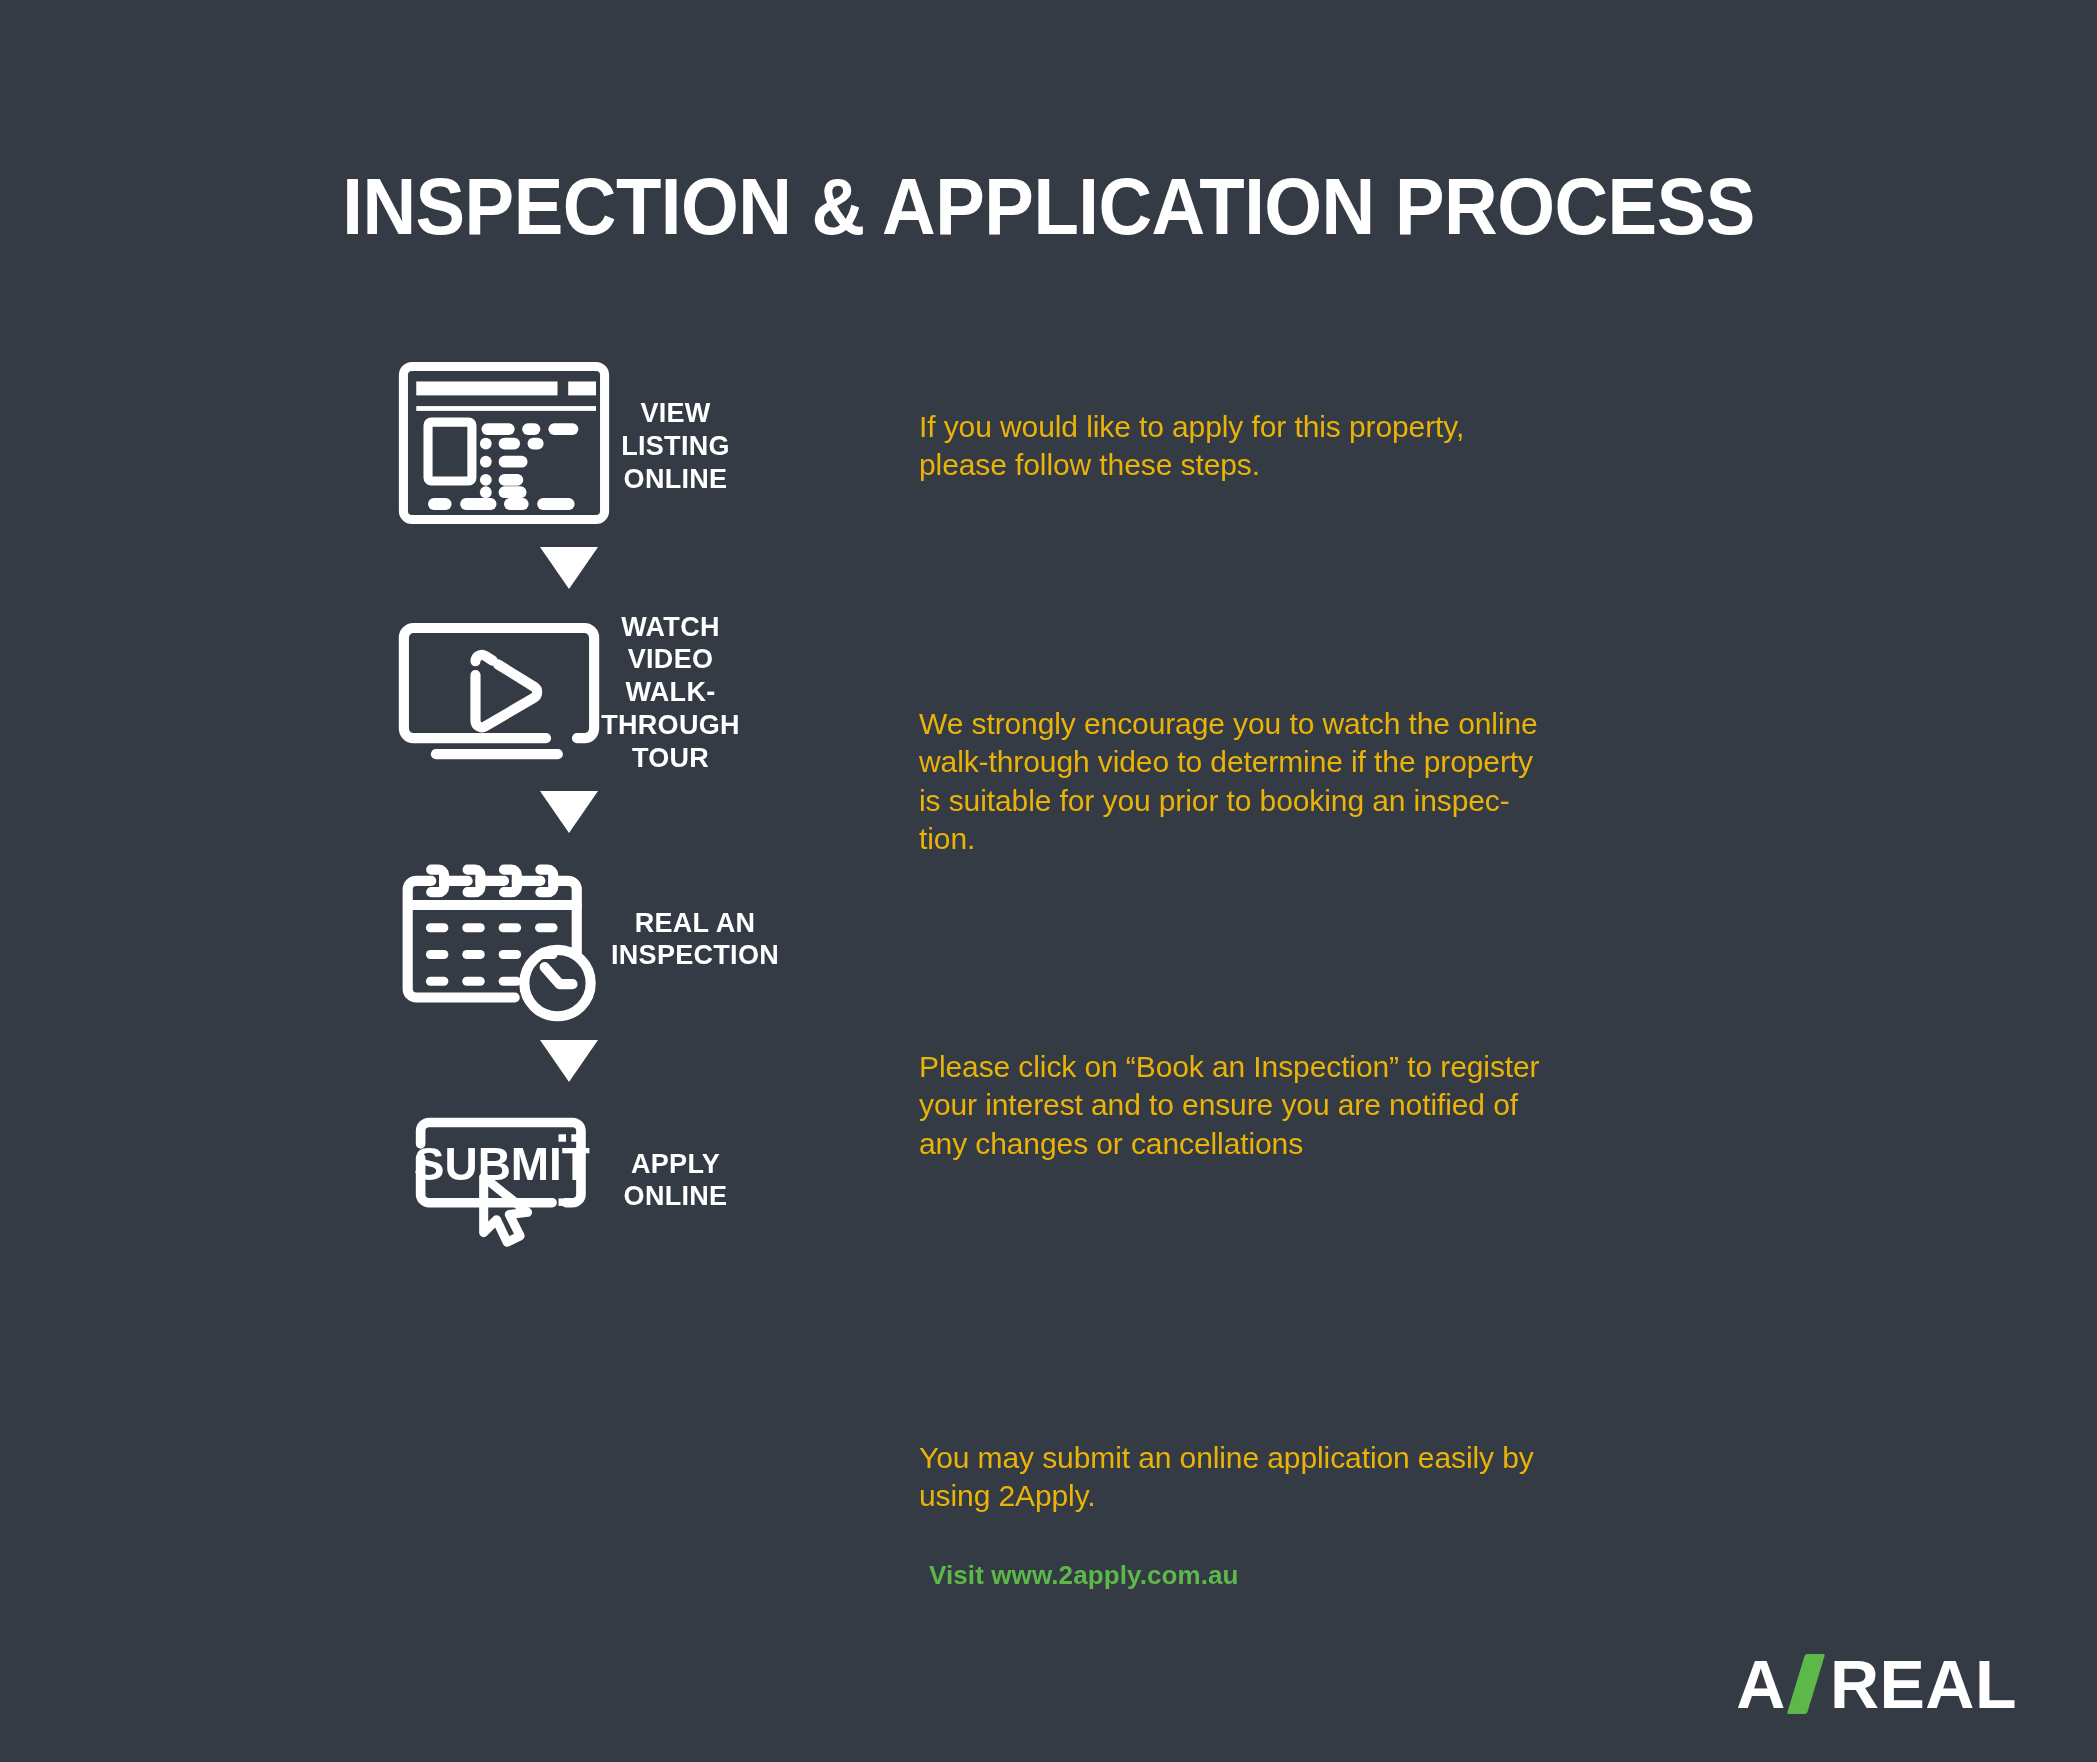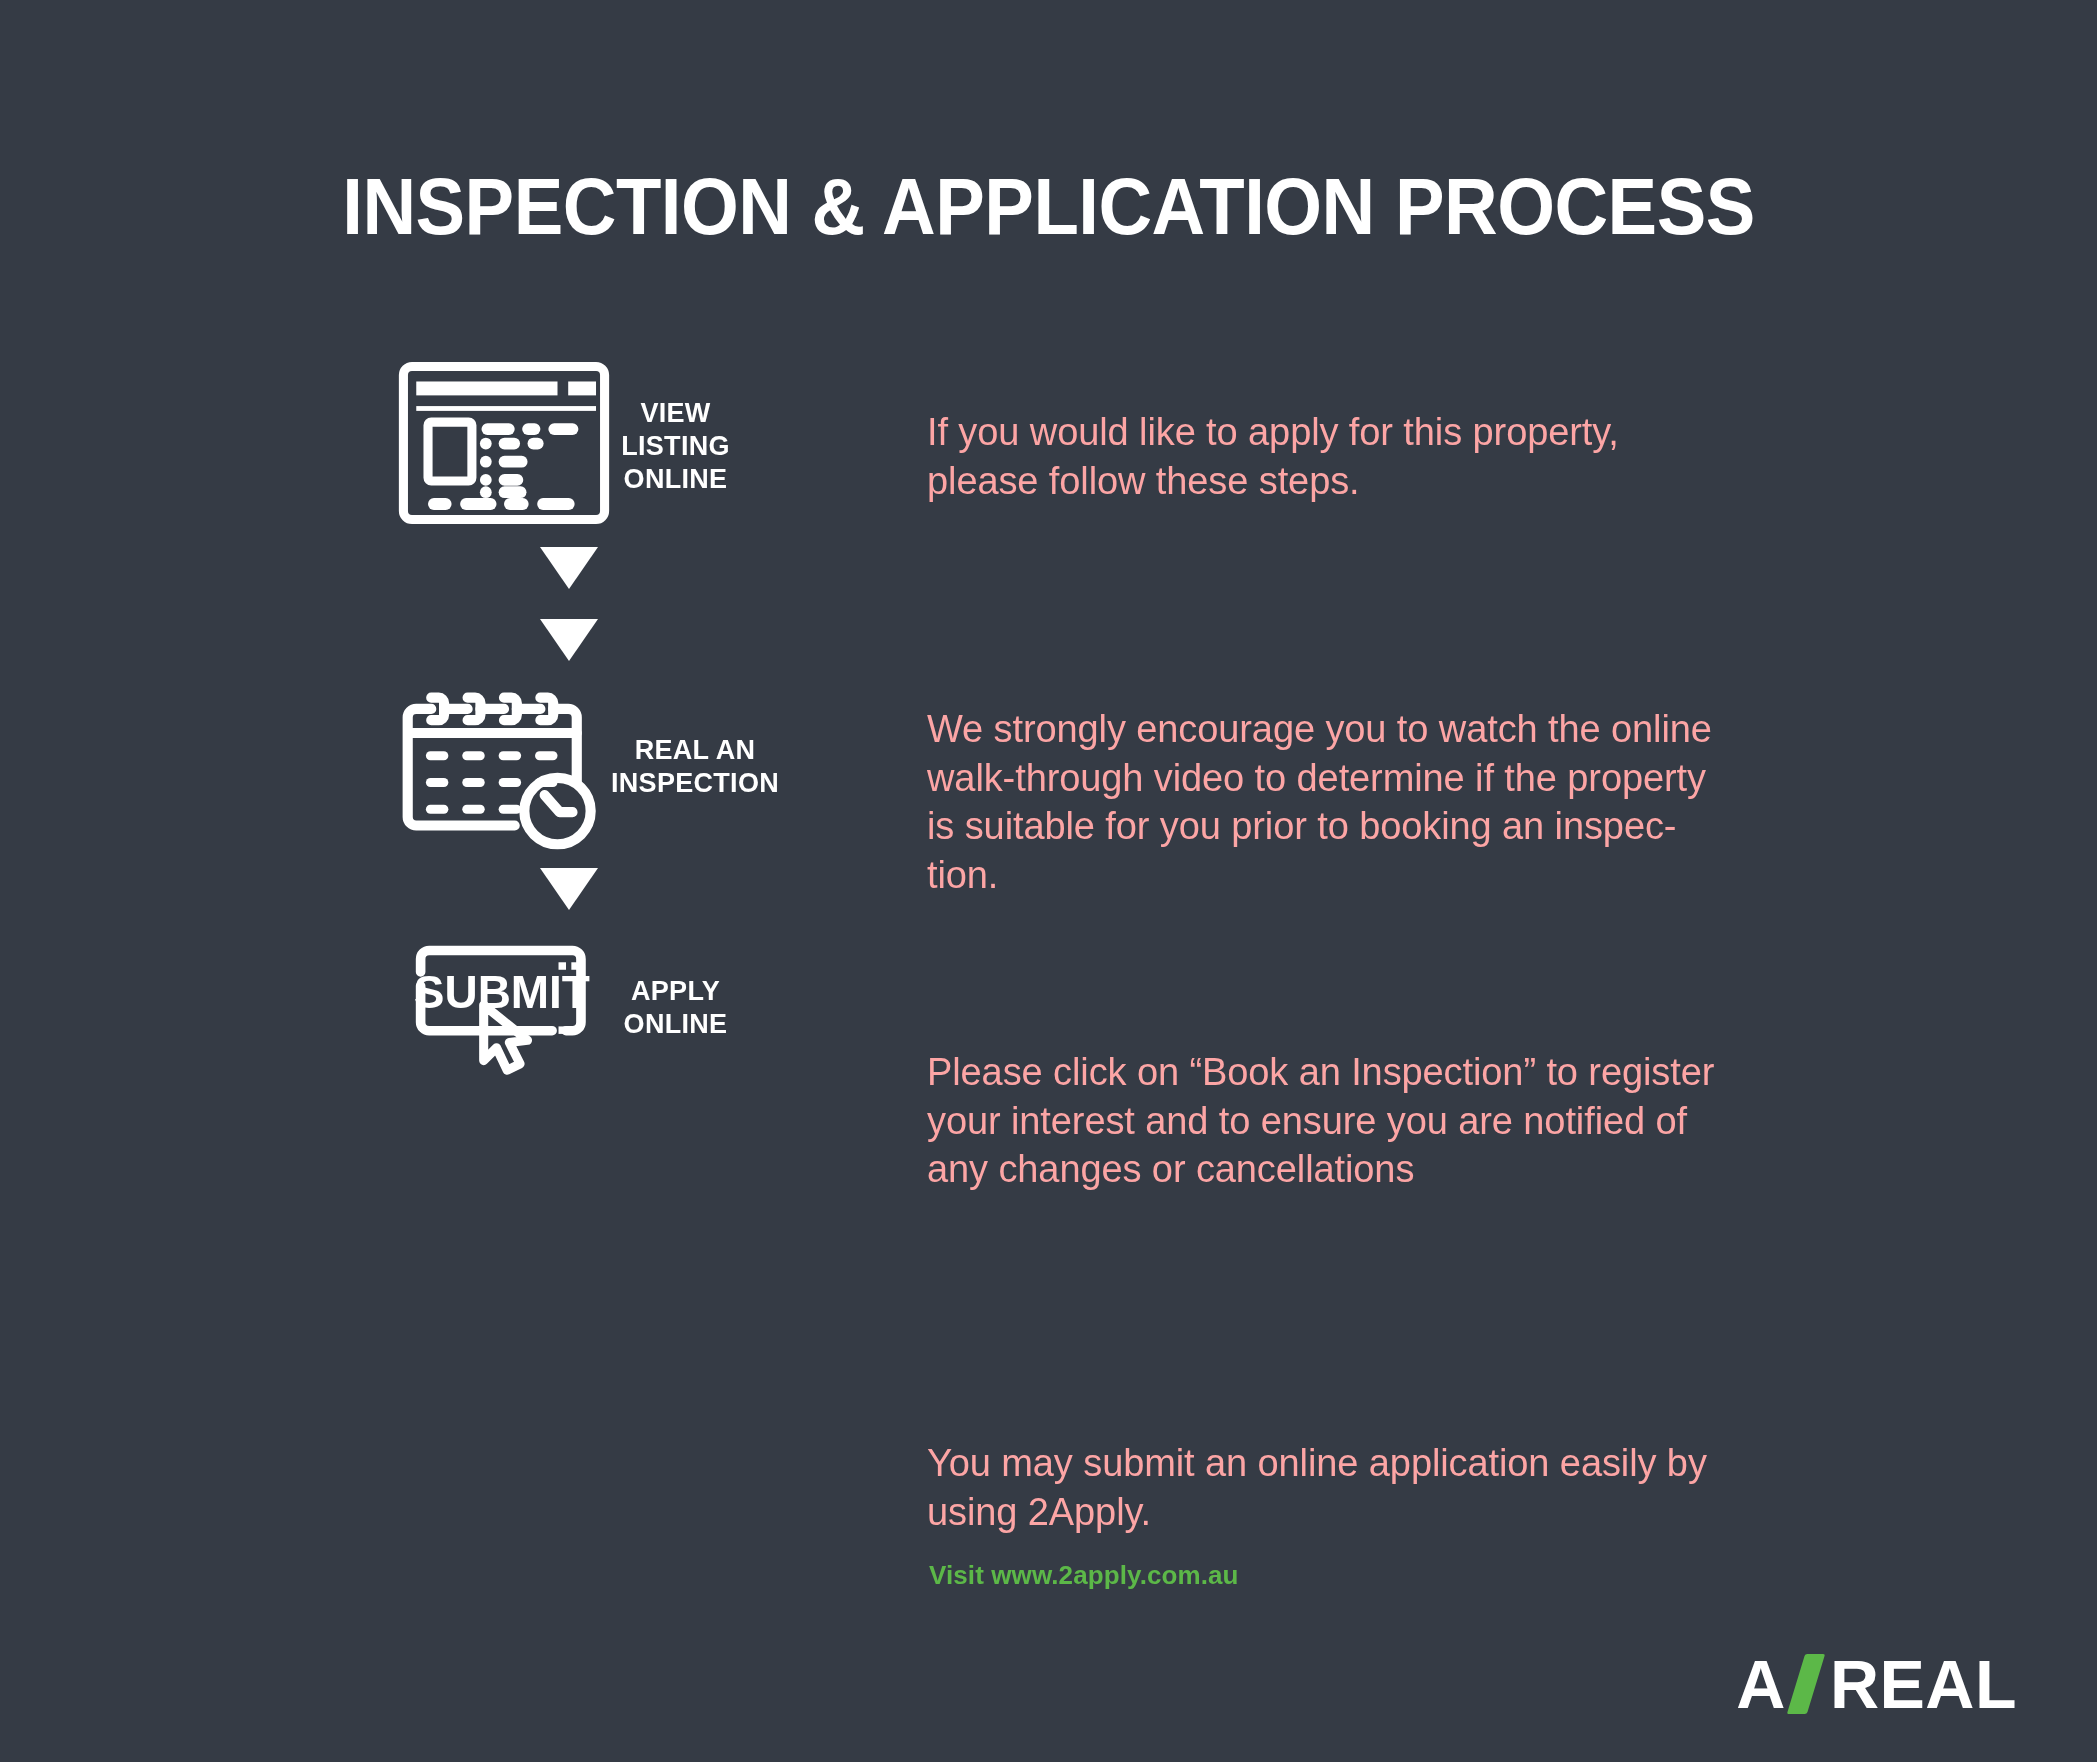--- a/index.html
+++ b/index.html
@@ -95,24 +95,24 @@
   
   .copy-col {
     position: absolute;
     left: 919px;
     top: 0;
     width: 1002px;
   }
 
   .copy-block {
     position: absolute;
-    left: 8px;
+    left: 0;
     width: 981px;
-    color: #fca5a5;
-    font-size: 38px;
+    color: #eab308;
+    font-size: 30px;
     line-height: 1.28;
     font-weight: normal;
     letter-spacing: -0.1px;
     white-space: pre-line;
   }
 
   .copy-1 { top: 54px; }
   .copy-2 { top: 351px; }
   .copy-3 { top: 694px; }
   .copy-4 { top: 1059px; margin-top: 26px; }
@@ -201,20 +201,33 @@
             </g>
           </svg>
         </div>
         <div class="step-label">VIEW LISTING ONLINE</div>
       </div>
 
       <div class="connector">
         <div class="tri-down"></div>
       </div>
 
+      <div class="step">
+        <div class="icon-box small">
+          <svg width="204" height="155" viewBox="0 0 380 290">
+            <g fill="none" stroke="#ffffff" stroke-width="19" stroke-linecap="round" stroke-linejoin="round">
+              <path d="M30 30 h320 a18 18 0 0 1 18 18 v170 a18 18 0 0 1 -18 18 h-14 M278 236 H30 a18 18 0 0 1 -18 -18 V48 a18 18 0 0 1 18 -18"></path>
+              <path d="M146 92 a12 12 0 0 1 18 -10 l14 9 M188 98 l68 42 a12 12 0 0 1 0 20 l-92 54 a12 12 0 0 1 -18 -10 V118"></path>
+              <path d="M72 266 H300"></path>
+            </g>
+          </svg>
+        </div>
+        <div class="step-label">WATCH VIDEO
+WALK-THROUGH TOUR</div>
+      </div>
 
       <div class="connector">
         <div class="tri-down"></div>
       </div>
 
       <div class="step">
         <div class="icon-box">
           <svg width="214" height="182" viewBox="0 0 400 340">
             <g fill="none" stroke="#ffffff" stroke-width="19" stroke-linecap="round" stroke-linejoin="round">
 

